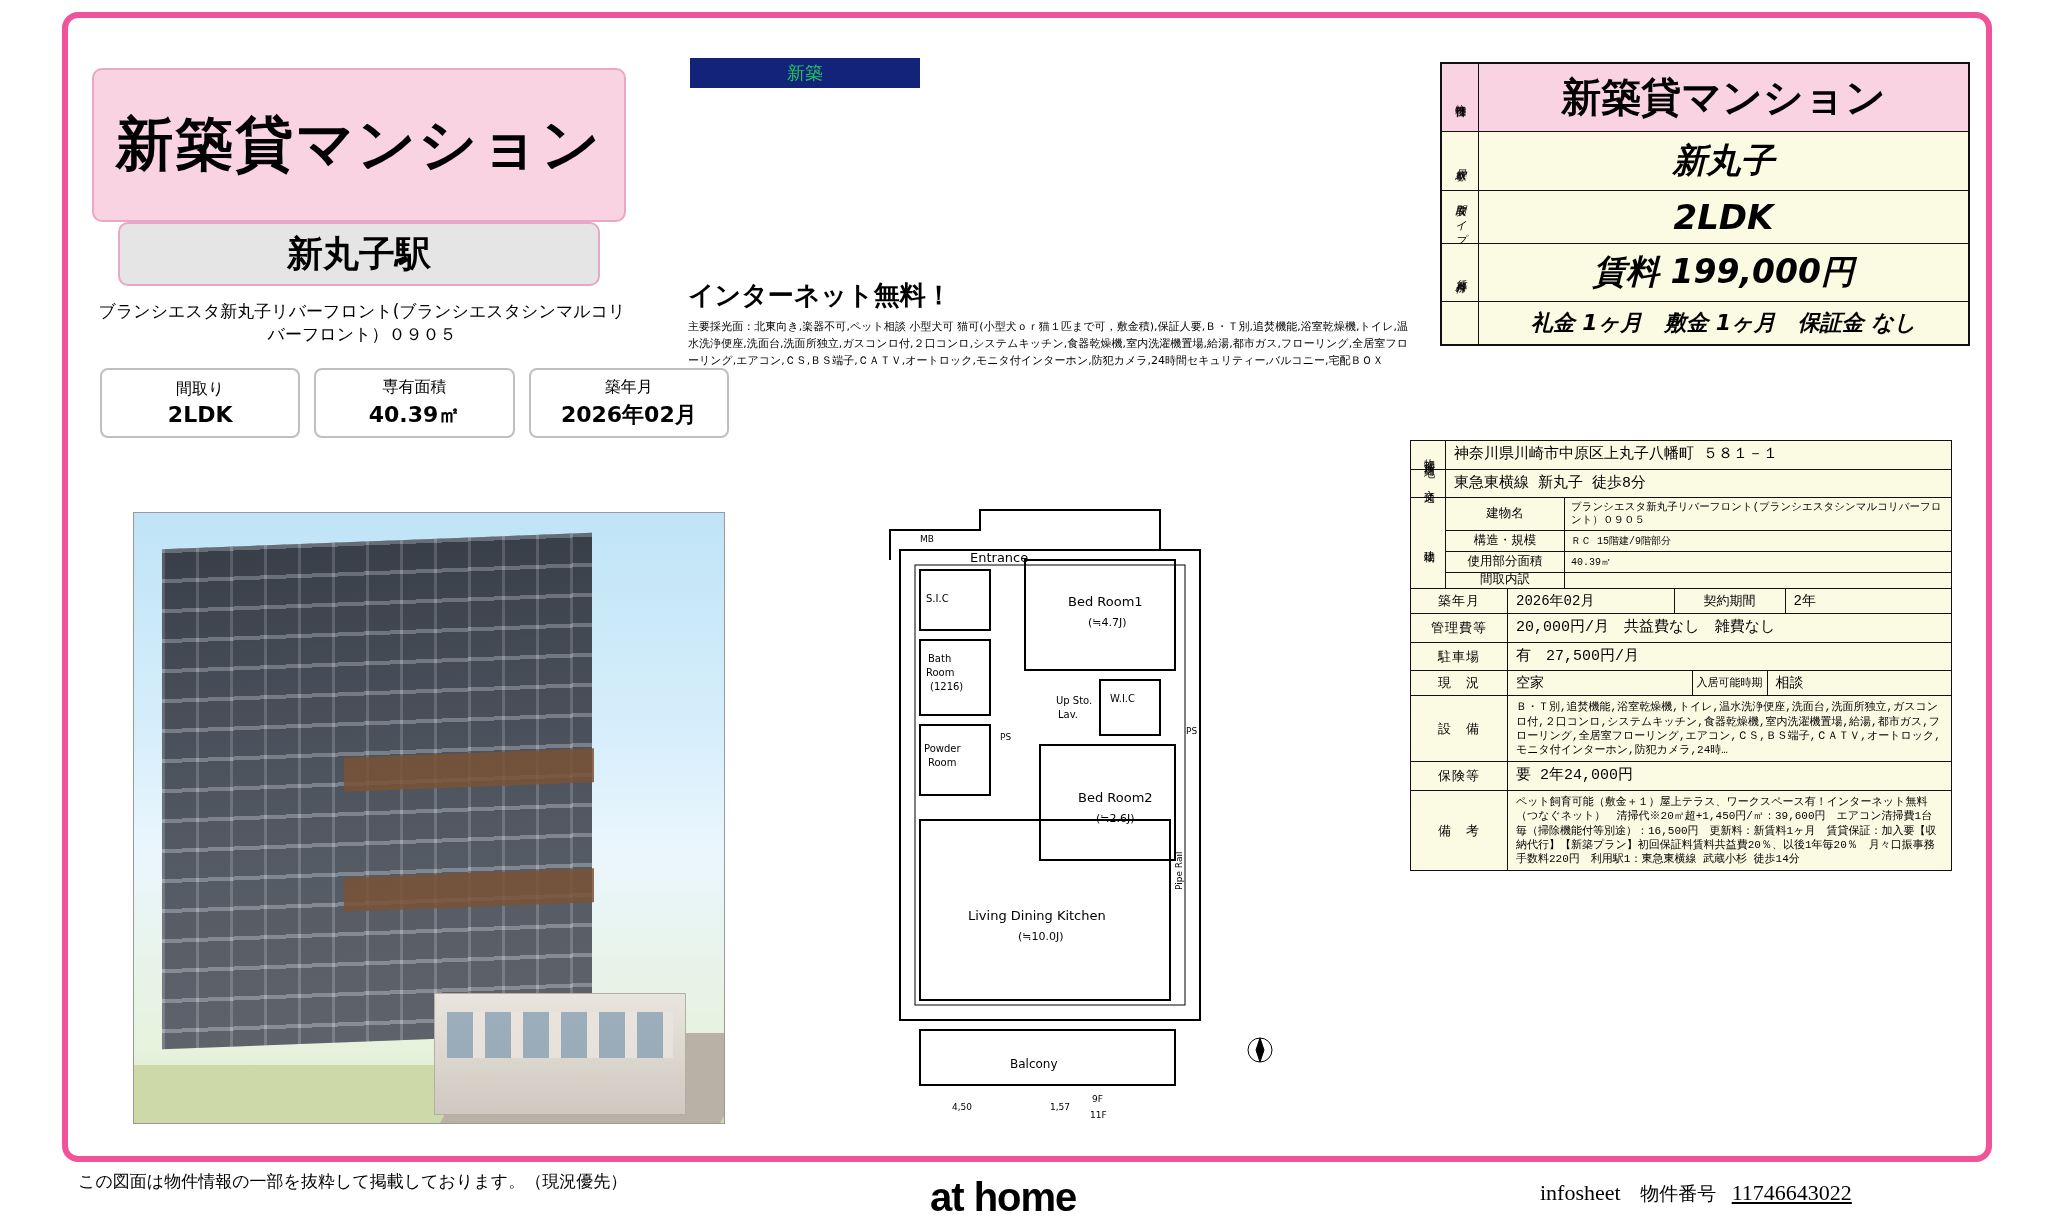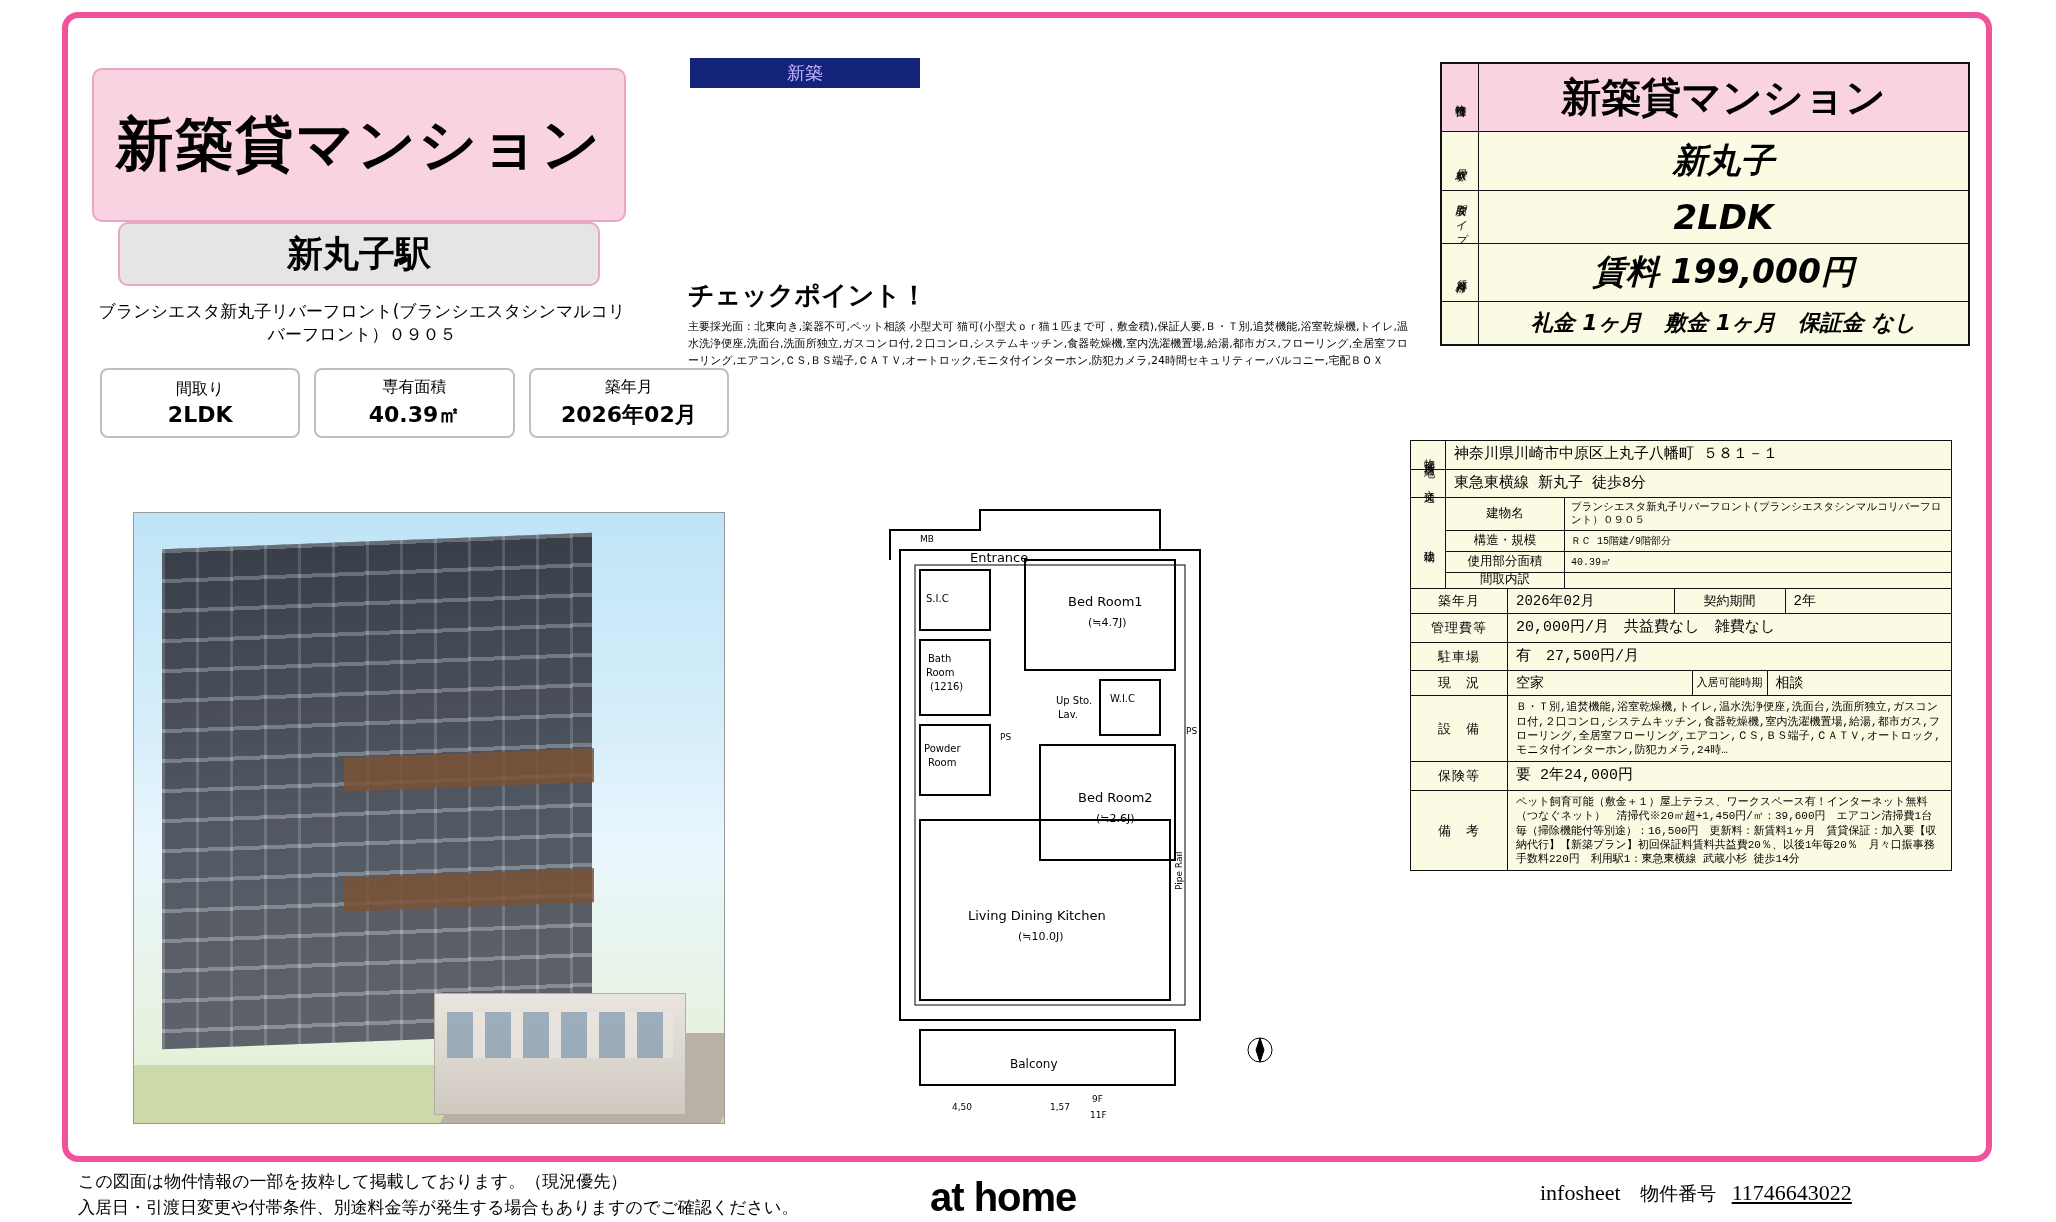--- a/index.html
+++ b/index.html
@@ -94,21 +94,21 @@
   }
   .road{
     position:absolute;left:330px;bottom:0;width:280px;height:90px;
     background:#b9b0a6;transform:skewX(-28deg);
   }
   .grass{position:absolute;left:0;bottom:0;width:100%;height:58px;background:#cdd9a8;}
 
   
   .new-tag{
     position:absolute;left:690px;top:58px;width:230px;height:30px;
-    background:#14237a;color:#c4b5fd;font-size:18px;
+    background:#14237a;color:#22c55e;font-size:18px;
     display:flex;align-items:center;justify-content:center;
     font-family:"DejaVu Sans",sans-serif;
   }
   .check-title{
     position:absolute;left:688px;top:278px;font-size:26px;font-weight:bold;
     font-family:"DejaVu Sans",sans-serif;
   }
   .check-body{
     position:absolute;left:688px;top:318px;width:720px;
     font-size:11px;line-height:1.55;text-align:justify;
@@ -232,21 +232,21 @@
     <div class="sun"></div>
     <div class="grass"></div>
     <div class="road"></div>
     <div class="bld"></div>
     <div class="bld-brown1"></div>
     <div class="bld-brown2"></div>
     <div class="podium"></div>
   </div>
 
   <div class="new-tag">新築</div>
-  <div class="check-title">チェックポイント！</div>
+  <div class="check-title">インターネット無料！</div>
   <div class="check-body">主要採光面：北東向き,楽器不可,ペット相談 小型犬可 猫可(小型犬ｏｒ猫１匹まで可，敷金積),保証人要,Ｂ・Ｔ別,追焚機能,浴室乾燥機,トイレ,温水洗浄便座,洗面台,洗面所独立,ガスコンロ付,２口コンロ,システムキッチン,食器乾燥機,室内洗濯機置場,給湯,都市ガス,フローリング,全居室フローリング,エアコン,ＣＳ,ＢＳ端子,ＣＡＴＶ,オートロック,モニタ付インターホン,防犯カメラ,24時間セキュリティー,バルコニー,宅配ＢＯＸ</div>
 
   <div class="plan">
     <svg width="540" height="640" viewBox="0 0 540 640" xmlns="http://www.w3.org/2000/svg">
       <g fill="none" stroke="#000" stroke-width="2">
 
         <path d="M30 70 L30 40 L120 40 L120 20 L300 20 L300 60 L300 60 L300 60"></path>
         <rect x="40" y="60" width="300" height="470"></rect>
         <rect x="55" y="75" width="270" height="440" stroke-width="1"></rect>
 
@@ -396,21 +396,20 @@
       <div class="td">要 2年24,000円</div>
     </div>
     <div class="tr">
       <div class="th-h">備　考</div>
       <div class="td tiny">ペット飼育可能（敷金＋１）屋上テラス、ワークスペース有！インターネット無料（つなぐネット）　清掃代※20㎡超+1,450円/㎡：39,600円　エアコン清掃費1台毎（掃除機能付等別途）：16,500円　更新料：新賃料1ヶ月　賃貸保証：加入要【収納代行】【新築プラン】初回保証料賃料共益費20％、以後1年毎20％　月々口振事務手数料220円　利用駅1：東急東横線 武蔵小杉 徒歩14分</div>
     </div>
   </div>
 
   <div class="foot-note">
     <div>この図面は物件情報の一部を抜粋して掲載しております。（現況優先）</div>
-    <div>入居日・引渡日変更や付帯条件、別途料金等が発生する場合もありますのでご確認ください。</div>
   </div>
   <div class="athome">
     <span>at home</span>
   </div>
   <div class="infosheet">
     <span>infosheet</span>
     <span class="lbl">物件番号</span>
     <span class="num">11746643022</span>
   </div>
 </div>

